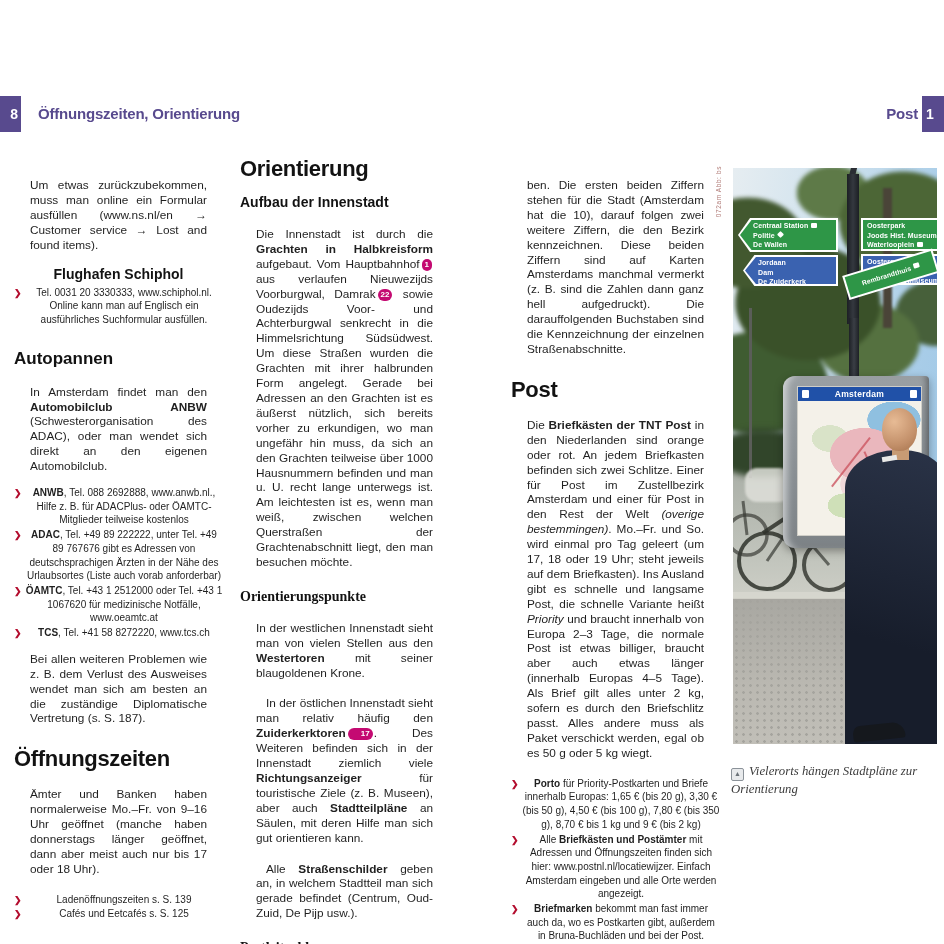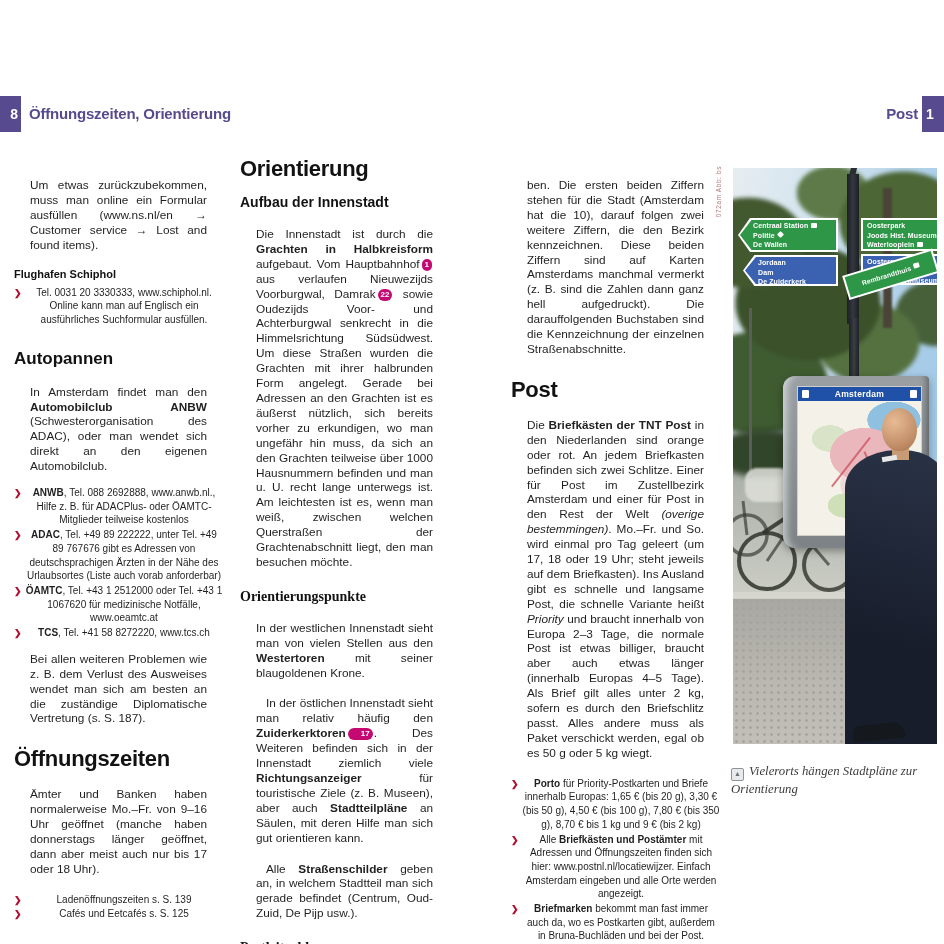--- a/index.html
+++ b/index.html
@@ -12,35 +12,35 @@
   .page{position:relative;width:944px;height:944px;background:#ffffff;overflow:hidden;
         font-family:"Liberation Sans",sans-serif;color:var(--ink);}
 
   
   .hdr-box{position:absolute;top:96px;width:18px;height:36px;background:var(--purple);
            color:#fff;font-weight:bold;font-size:14px;line-height:36px;overflow:hidden;}
   .hdr-box.l{left:0;text-align:right;padding-right:3px;}
   .hdr-box.r{right:0;text-align:left;padding-left:4px;}
   .hdr-title{position:absolute;top:105px;font-size:15px;font-weight:bold;color:var(--purple);
              letter-spacing:-0.2px;}
-  .hdr-title.l{left:29px;}
+  .hdr-title.l{left:38px;}
   .hdr-title.r{right:26px;}
 
   
   .col{position:absolute;width:209px;font-size:11.8px;line-height:14.9px;color:var(--ink);}
   .col1{left:14px;top:162px;}
   .col2{left:240px;top:156px;}
   .col3{left:511px;top:162px;}
   .col p{margin:16px;text-align:justify;}
   .gap{margin-bottom:12px !important;}
   .ind{text-indent:10px;}
   .h-big{font-size:22px;line-height:25px;font-weight:bold;color:#121212;letter-spacing:-0.3px;margin:0 0 13px 0;}
   .h-mid{font-size:17px;line-height:20px;font-weight:bold;color:#121212;margin:22px 0 10px 0;}
   .h-sub{font-size:14px;line-height:17px;font-weight:bold;color:#121212;margin:0 0 8px 0;}
-  .h-sub.tight{margin:13px 0 3px 0;font-size:11px;}
+  .h-sub.tight{margin:13px 0 3px 0;font-size:14px;text-align:center;}
   .h-sub.spaced{margin:18px 0 8px 0;font-family:Liberation Serif, serif;}
   .h-big.spaced{margin:20px 0 12px 0;}
   .b{font-weight:bold;}
   .i{font-style:italic;}
   .pill{display:inline-block;background:var(--magenta);color:#fff;font-size:8px;font-weight:bold;
         line-height:10px;padding:1px 3px;border-radius:7px;vertical-align:1px;margin:0 1px 0 2px;font-style:normal;}
   .blist{margin:2px 0 0 0;}
   .bitem{position:relative;padding-left:11px;font-size:10px;line-height:13.7px;text-align:center;margin:0 0 1px 0;}
   .bitem::before{content:"❯";position:absolute;left:0;top:1px;font-size:9px;font-weight:bold;color:var(--red);}
 

